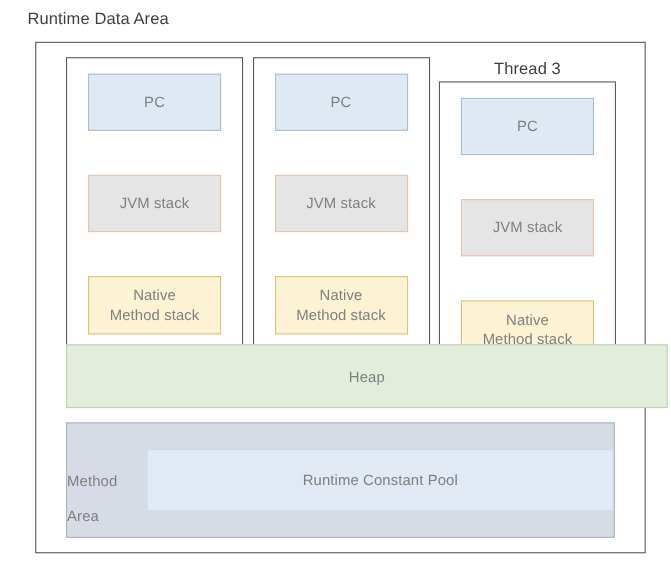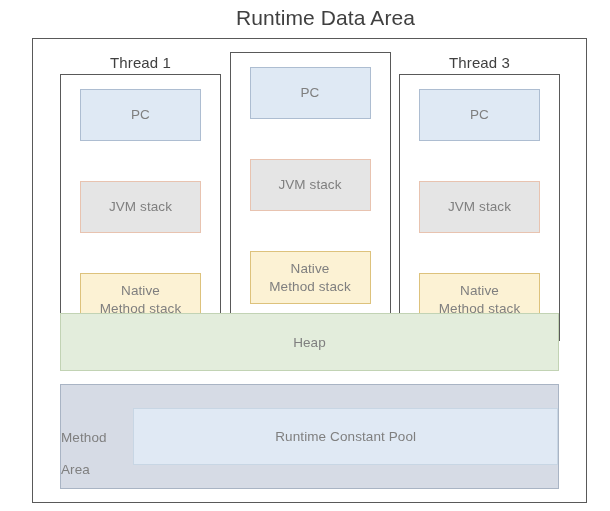--- a/index.html
+++ b/index.html
@@ -11,25 +11,25 @@
     width: 610px;
     height: 511px;
     position: relative;
     font-family: "Liberation Sans", "DejaVu Sans", sans-serif;
     overflow: hidden;
   }
 
   
   #diagram-title {
     position: absolute;
-    left: 48px;
+    left: 25px;
     top: 8px;
     width: 555px;
-    text-align: center;
-    font-size: 21px;
+    text-align: left;
+    font-size: 15px;
     color: #404040;
     letter-spacing: 0.1px;
     line-height: 20px;
   }
 
   
   #runtime-frame {
     position: absolute;
     left: 32px;
     top: 38px;
@@ -104,21 +104,21 @@
     border-color: #ddc27c;
     flex-direction: column;
   }
   .region-native .line { display: block; }
 
   
   #heap-box {
     position: absolute;
     left: 27px;
     top: 274px;
-    width: 499px;
+    width: 547px;
     height: 58px;
     box-sizing: border-box;
     background: #e3eddc;
     border: 1px solid #c2d3b4;
     display: flex;
     align-items: center;
     justify-content: center;
     font-size: 13.5px;
     color: #7f7f7f;
     letter-spacing: 0.1px;
@@ -162,21 +162,20 @@
 </head>
 <body>
 
 <div id="diagram-title">Runtime Data Area</div>
 
 <div id="runtime-frame">
 
   <div id="threads-row">
 
     <div class="thread-column">
-      <div class="thread-title">Thread 1</div>
       <div class="thread-box">
         <div class="region region-pc">PC</div>
         <div class="region region-jvm">JVM stack</div>
         <div class="region region-native">
           <span class="line">Native</span>
           <span class="line">Method stack</span>
         </div>
       </div>
     </div>
 

